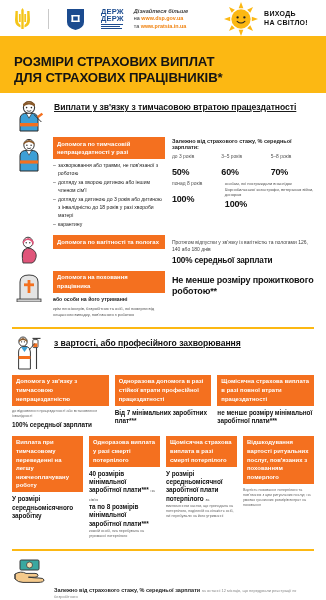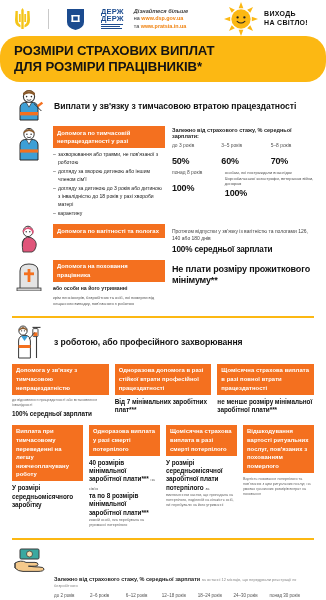--- a/index.html
+++ b/index.html
@@ -23,26 +23,26 @@
   .hdr-txt{margin-left:10px;line-height:1.35;font-size:5.4px;}
   .hdr-txt .l1{color:#444;font-style:italic;font-weight:bold;font-size:5.6px;}
   .hdr-txt .pre{color:#333;}
   .hdr-txt a{color:#f0820f;text-decoration:none;font-weight:bold;}
   .sun-block{margin-left:auto;display:flex;align-items:center;gap:6px;padding-right:4px;}
   .sun{width:34px;height:34px;flex:none;}
   .sun-words{line-height:1.25;}
   .sun-words div{font-weight:bold;font-size:7px;color:#111;letter-spacing:.3px;}
 
   
-  .title-band{background:#fcb813;padding:7px 14px 8px 14px;border-radius:20px;}
+  .title-band{background:#fcb813;padding:18px 14px 8px 14px;}
   .title-band .t{font-weight:bold;font-size:13.2px;line-height:1.18;color:#141414;letter-spacing:-.1px;}
 
   
   .section{padding:7px 12px 4px 12px;}
-  .sec-head{display:flex;align-items:center;gap:8px;}
+  .sec-head{display:flex;align-items:flex-start;gap:8px;text-decoration:underline;}
   .sec-ico{width:34px;flex:none;display:flex;justify-content:center;}
   .sec-title{font-size:8.6px;font-weight:bold;color:#121212;line-height:1.3;padding-top:2px;letter-spacing:-.05px;}
   .rule{height:1.6px;background:#fcb813;margin:6px 12px 0 12px;}
 
   
   .olabel{background:#f4701f;color:#fff;font-weight:bold;font-size:5.9px;line-height:1.45;
           padding:2.5px 4px;display:block;letter-spacing:.05px;}
 
   
   .row{display:flex;gap:7px;margin-top:5px;}
@@ -142,21 +142,21 @@
       </svg>
       <div class="sun-words">
         <div>ВИХОДЬ</div>
         <div>НА СВІТЛО!</div>
       </div>
     </div>
   </div>
 
   <div class="title-band">
     <div class="t">РОЗМІРИ СТРАХОВИХ ВИПЛАТ</div>
-    <div class="t">ДЛЯ РОЗМІРИ ПРАЦІВНИКІВ*</div>
+    <div class="t">ДЛЯ СТРАХОВИХ ПРАЦІВНИКІВ*</div>
   </div>
 
   <div class="section">
     <div class="sec-head">
       <div class="sec-ico">
         <svg width="30" height="32" viewBox="0 0 30 32">
           <ellipse cx="15" cy="7.5" rx="5.6" ry="6" fill="#fff" stroke="#3a3a3a" stroke-width="1.1"></ellipse>
           <path d="M9 5.5 Q15 -1 21 5.5 L21 4 Q15 -2 9 4 Z" fill="#8a5a2b"></path>
           <path d="M9.4 4.4 Q15 .2 20.6 4.4 L20.6 6.4 Q15 2.6 9.4 6.4 Z" fill="#8a5a2b"></path>
           <circle cx="12.6" cy="7.6" r="0.8" fill="#2b2b2b"></circle>
@@ -256,21 +256,21 @@
       </div>
       <div class="col-left">
         <span class="olabel">Допомога на поховання працівника</span>
         <div class="bullets" style="font-size:5.2px;font-weight:bold;color:#1d1d1d">
           <div style="padding-left:0">або особи на його утриманні</div>
         </div>
         <div class="mini">крім пенсіонерів, безробітних та осіб, які померли від нещасного випадку, пов'язаного з роботою</div>
       </div>
       <div class="col-right">
         <div class="blk">
-          <div class="big tall">Не плати розміру прожиткового мінімуму**</div>
+          <div class="big tall">Не менше розміру прожиткового роботою**</div>
         </div>
       </div>
     </div>
   </div>
 
   <div class="rule"></div>
 
   <div class="section">
     <div class="sec-head">
       <div class="sec-ico">
@@ -283,21 +283,21 @@
           <path d="M5 4.6 Q9 -0.8 13 4.6 L13 6 Q9 2 5 6 Z" fill="#8a5a2b"></path>
           <circle cx="7.6" cy="5.8" r="0.6" fill="#2b2b2b"></circle>
           <circle cx="10.4" cy="5.8" r="0.6" fill="#2b2b2b"></circle>
           <path d="M4.6 33 L4.6 16 Q4.6 11.4 9 10.6 L13 10.6 Q16.4 11.6 16.4 16 L16.4 33 Z" fill="#fff" stroke="#3a3a3a" stroke-width="1"></path>
           <path d="M7 11 L10.5 16 L14 11 Z" fill="#3d9fd6"></path>
           <rect x="4.6" y="20" width="11.8" height="3" fill="#f4701f"></rect>
           <path d="M15 14 L20.8 7.4" stroke="#3a3a3a" stroke-width=".9" fill="none"></path>
         </svg>
       </div>
       <div class="sec-title">
-        <div>з роботою, або професійного захворювання</div>
+        <div>з вартості, або професійного захворювання</div>
       </div>
     </div>
 
     <div class="cards">
       <div class="card">
         <span class="olabel">Допомога у зв'язку з тимчасовою непрацездатністю</span>
         <div class="body">
           <div class="fine">до відновлення працездатності або встановлення інвалідності</div>
           <div class="amt">100% середньої зарплати</div>
         </div>

